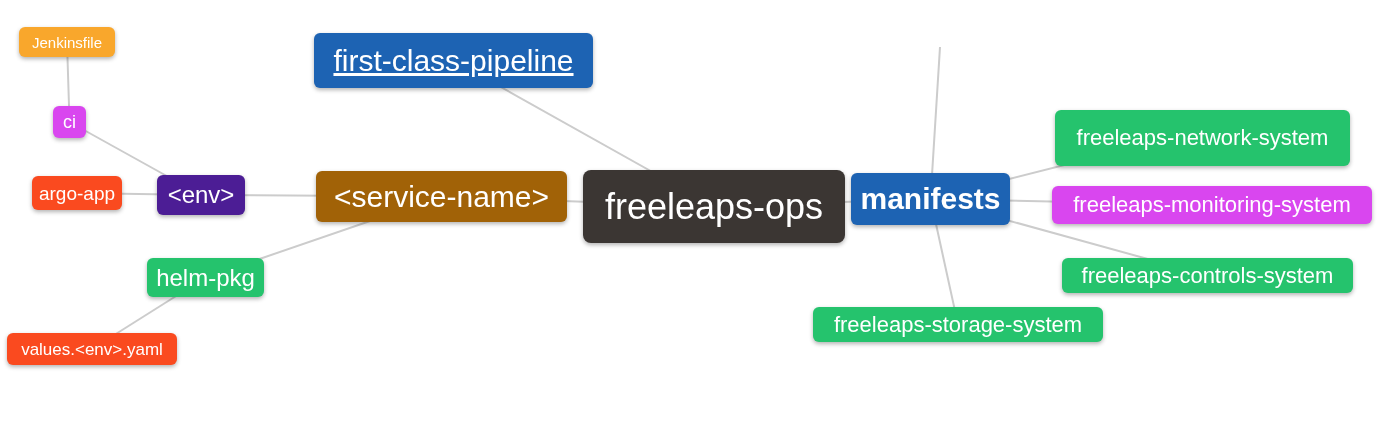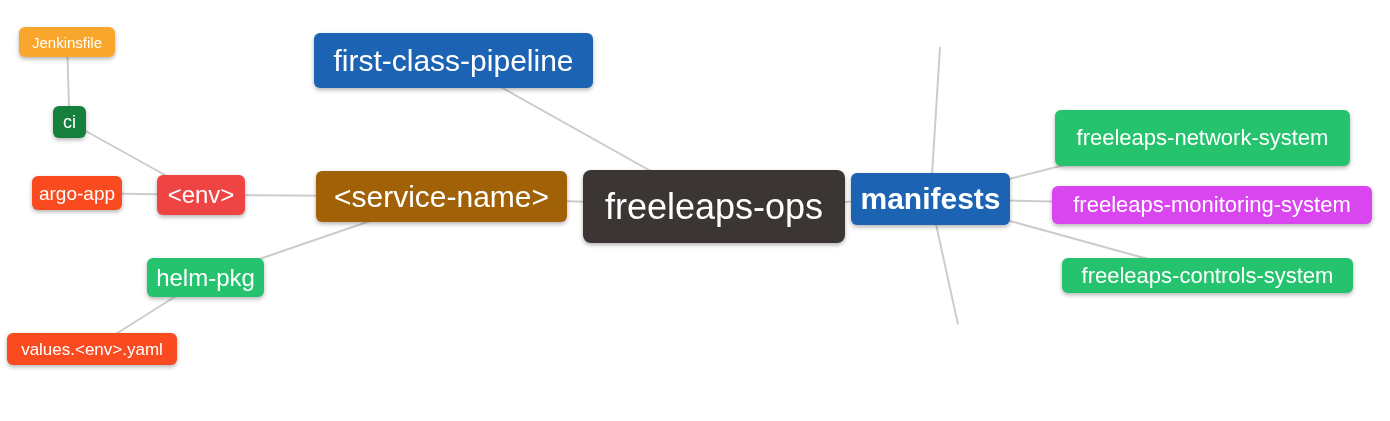--- a/index.html
+++ b/index.html
@@ -56,49 +56,52 @@
       <line x1="714" y1="206.5" x2="930.5" y2="199" stroke="#cccccc" stroke-width="2"></line>
       <line x1="930.5" y1="199" x2="940" y2="47" stroke="#cccccc" stroke-width="2"></line>
       <line x1="930.5" y1="199" x2="1202.5" y2="130" stroke="#cccccc" stroke-width="2"></line>
       <line x1="930.5" y1="199" x2="1212" y2="205" stroke="#cccccc" stroke-width="2"></line>
       <line x1="930.5" y1="199" x2="1207.5" y2="275.5" stroke="#cccccc" stroke-width="2"></line>
       <line x1="930.5" y1="199" x2="958" y2="324.5" stroke="#cccccc" stroke-width="2"></line>
     </svg>
 <div class="node" style="left: 19px; top: 27px; width: 96px; height: 30px; font-size: 15px; background: rgb(249, 167, 44); color: rgb(255, 255, 255);">
       <span>Jenkinsfile</span>
     </div>
-    <div class="node" style="left: 53px; top: 106px; width: 33px; height: 32px; font-size: 18px; background: #15803d; color: rgb(255, 255, 255); align-items: center;">
+    <div class="node" style="left: 53px; top: 106px; width: 33px; height: 32px; font-size: 18px; background: #d946ef; color: rgb(255, 255, 255); align-items: center;">
       <span>ci</span>
     </div>
     <div class="node" style="left: 32px; top: 176px; width: 90px; height: 34px; font-size: 19px; background: rgb(250, 74, 31); color: rgb(255, 255, 255);">
       <span>argo-app</span>
     </div>
-    <div class="node" style="left: 157px; top: 175px; width: 88px; height: 40px; font-size: 24px; background: #ef4444; color: rgb(255, 255, 255);">
+    <div class="node" style="left: 157px; top: 175px; width: 88px; height: 40px; font-size: 24px; background: #4c1d95; color: rgb(255, 255, 255);">
       <span>&lt;env&gt;</span>
     </div>
     <div class="node" style="left: 147px; top: 258px; width: 117px; height: 39px; font-size: 24px; background: rgb(37, 195, 109); color: rgb(255, 255, 255);">
       <span>helm-pkg</span>
     </div>
     <div class="node" style="left: 7px; top: 333px; width: 170px; height: 32px; font-size: 17px; background: rgb(250, 74, 31); color: rgb(255, 255, 255);">
       <span>values.&lt;env&gt;.yaml</span>
     </div>
-    <div class="node" style="left: 314px; top: 33px; width: 279px; height: 55px; font-size: 30px; background: rgb(29, 99, 179); color: rgb(255, 255, 255);">
+    <div class="node" style="left: 314px; top: 33px; width: 279px; height: 55px; font-size: 30px; background: rgb(29, 99, 179); color: rgb(255, 255, 255); text-decoration: underline;">
       <span>first-class-pipeline</span>
     </div>
     <div class="node" style="left: 316px; top: 171px; width: 251px; height: 51px; font-size: 30px; background: #a16207; color: rgb(255, 255, 255);">
       <span>&lt;service-name&gt;</span>
     </div>
     <div class="node root" style="left: 583px; top: 170px; width: 262px; height: 73px; font-size: 36px; background: rgb(59, 54, 51); color: rgb(255, 255, 255);">
       <span>freeleaps-ops</span>
     </div>
     <div class="node" style="left: 851px; top: 173px; width: 159px; height: 52px; font-size: 30px; background: rgb(29, 99, 179); color: rgb(255, 255, 255); font-weight: bold;">
       <span>manifests</span>
     </div>
     <div class="node" style="left: 1055px; top: 110px; width: 295px; height: 56px; font-size: 22px; background: rgb(37, 195, 109); color: rgb(255, 255, 255);">
       <span>freeleaps-network-system</span>
     </div>
     <div class="node" style="left: 1052px; top: 186px; width: 320px; height: 38px; font-size: 22px; background: #d946ef; color: rgb(255, 255, 255);">
       <span>freeleaps-monitoring-system</span>
     </div>
     <div class="node" style="left: 1062px; top: 258px; width: 291px; height: 35px; font-size: 22px; background: rgb(37, 195, 109); color: rgb(255, 255, 255);">
       <span>freeleaps-controls-system</span>
     </div>
+    <div class="node" style="left: 813px; top: 307px; width: 290px; height: 35px; font-size: 22px; background: rgb(37, 195, 109); color: rgb(255, 255, 255);">
+      <span>freeleaps-storage-system</span>
+    </div>
   </div>
 
 </body></html>

